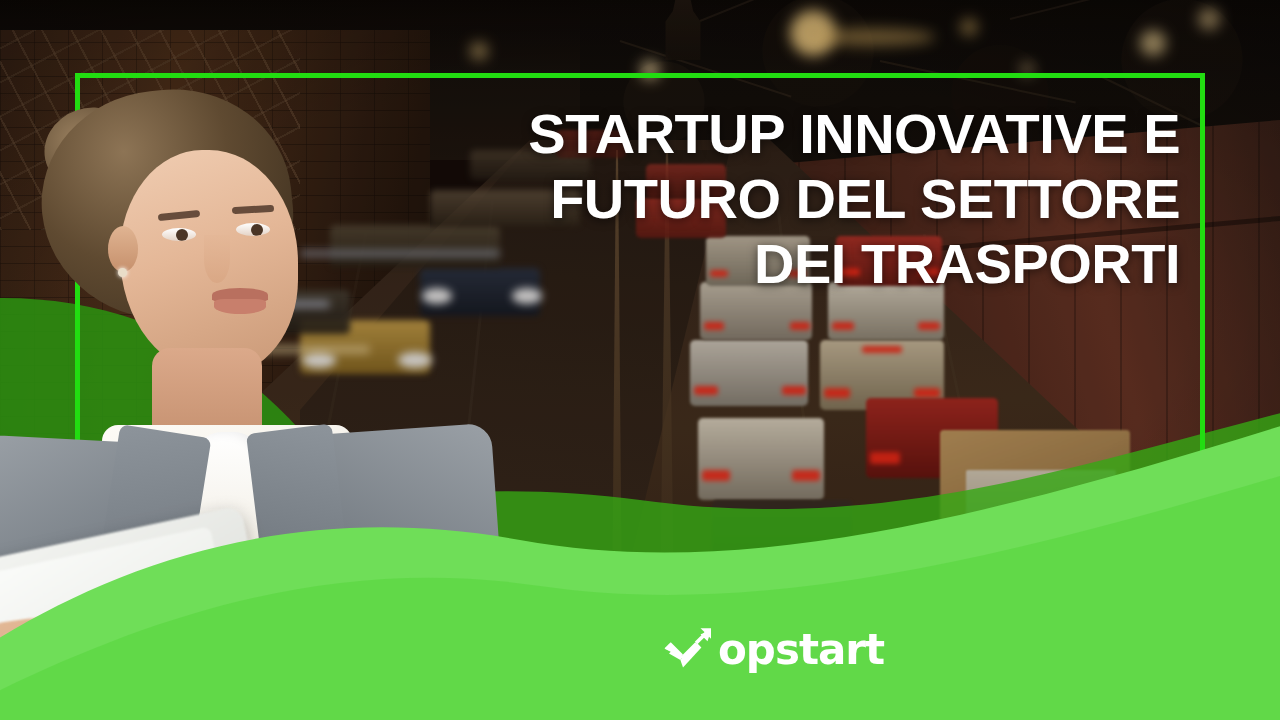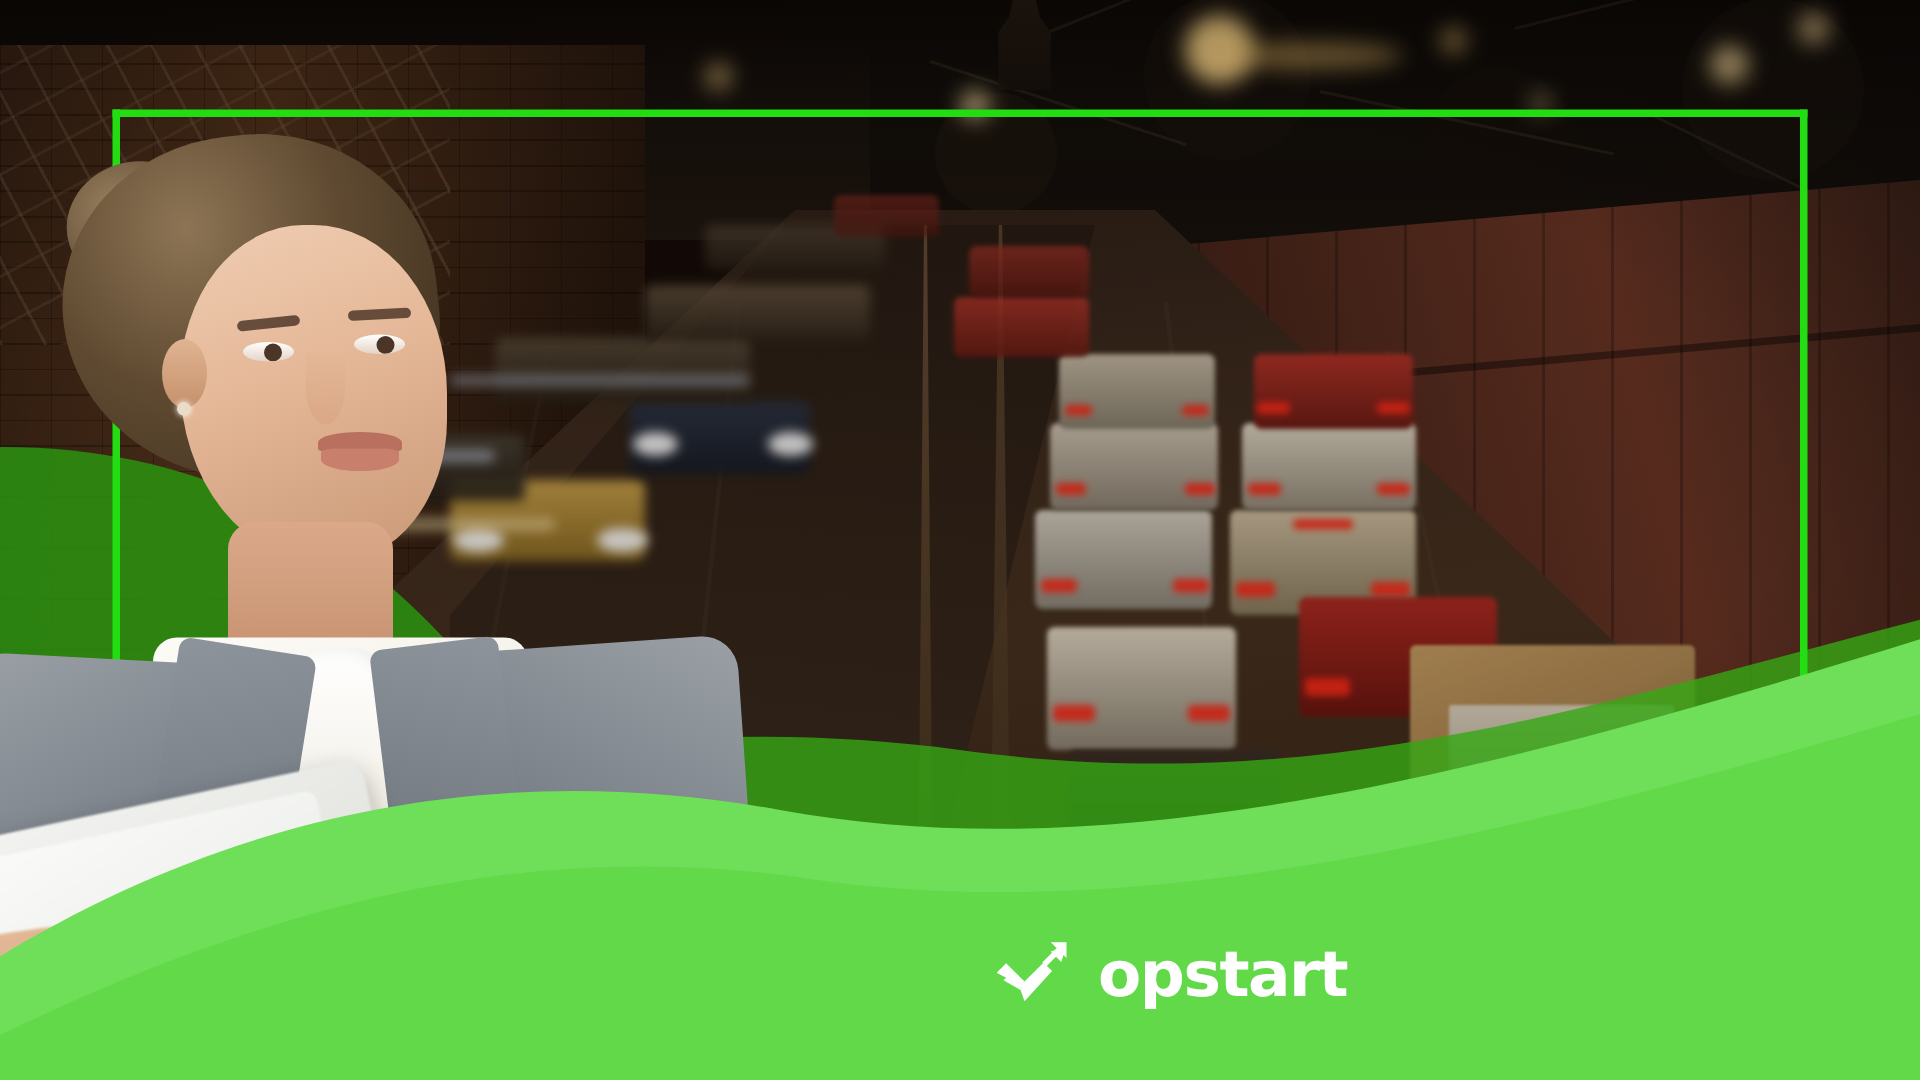--- a/index.html
+++ b/index.html
@@ -118,21 +118,21 @@
   .frame{position:absolute;left:75px;top:73px;width:1130px;height:auto;bottom:0;
       border:5px solid #22dd11;border-bottom:none;box-sizing:border-box;height:530px;}
 
   
   .headline{position:absolute;right:100px;top:101px;width:760px;text-align:right;
       color:#ffffff;font-weight:bold;font-size:56px;line-height:65px;letter-spacing:-0.5px;
       text-shadow:0 2px 10px rgba(0,0,0,.55);}
   .headline .ln{display:block;white-space:nowrap;}
 
   
-  .logo{position:absolute;left:662px;top:622px;display:flex;align-items:center;gap:14px;}
+  .logo{position:absolute;left:662px;top:622px;display:flex;align-items:center;}
   .logo-mark{width:56px;height:56px;display:block;}
   .logo-word{color:#fff;font-size:42px;font-weight:bold;letter-spacing:-1px;line-height:1;
       font-family:"DejaVu Sans","Liberation Sans",sans-serif;}
 </style>
 </head>
 <body>
 
 <div class="stage">
 
   <div class="photo">
@@ -246,20 +246,25 @@
 
   <svg class="wave-svg" viewBox="0 0 1280 720" aria-hidden="true">
 
     <path d="M-40,300 C90,288 210,330 300,430 C360,498 330,600 250,720 L-40,720 Z" fill="#2b9010" opacity="0.88"></path>
 
     <path d="M-20,600 C180,520 420,470 640,500 C880,533 1060,470 1300,408 L1300,740 L-20,740 Z" fill="#36a814" opacity="0.80"></path>
   </svg>
 
   <div class="frame"></div>
 
+  <div class="headline">
+    <span class="ln">STARTUP INNOVATIVE E</span>
+    <span class="ln">FUTURO DEL SETTORE</span>
+    <span class="ln">DEI TRASPORTI</span>
+  </div>
 
   <div class="woman">
     <div class="w-bun"></div>
     <div class="w-hair"></div>
     <div class="w-face"></div>
     <div class="w-ear"></div>
     <div class="w-earring"></div>
     <div class="w-brow" style="left:176px;top:182px;transform:rotate(-6deg);"></div>
     <div class="w-brow" style="left:250px;top:176px;transform:rotate(-3deg);"></div>
     <div class="w-eye" style="left:180px;top:198px;">

